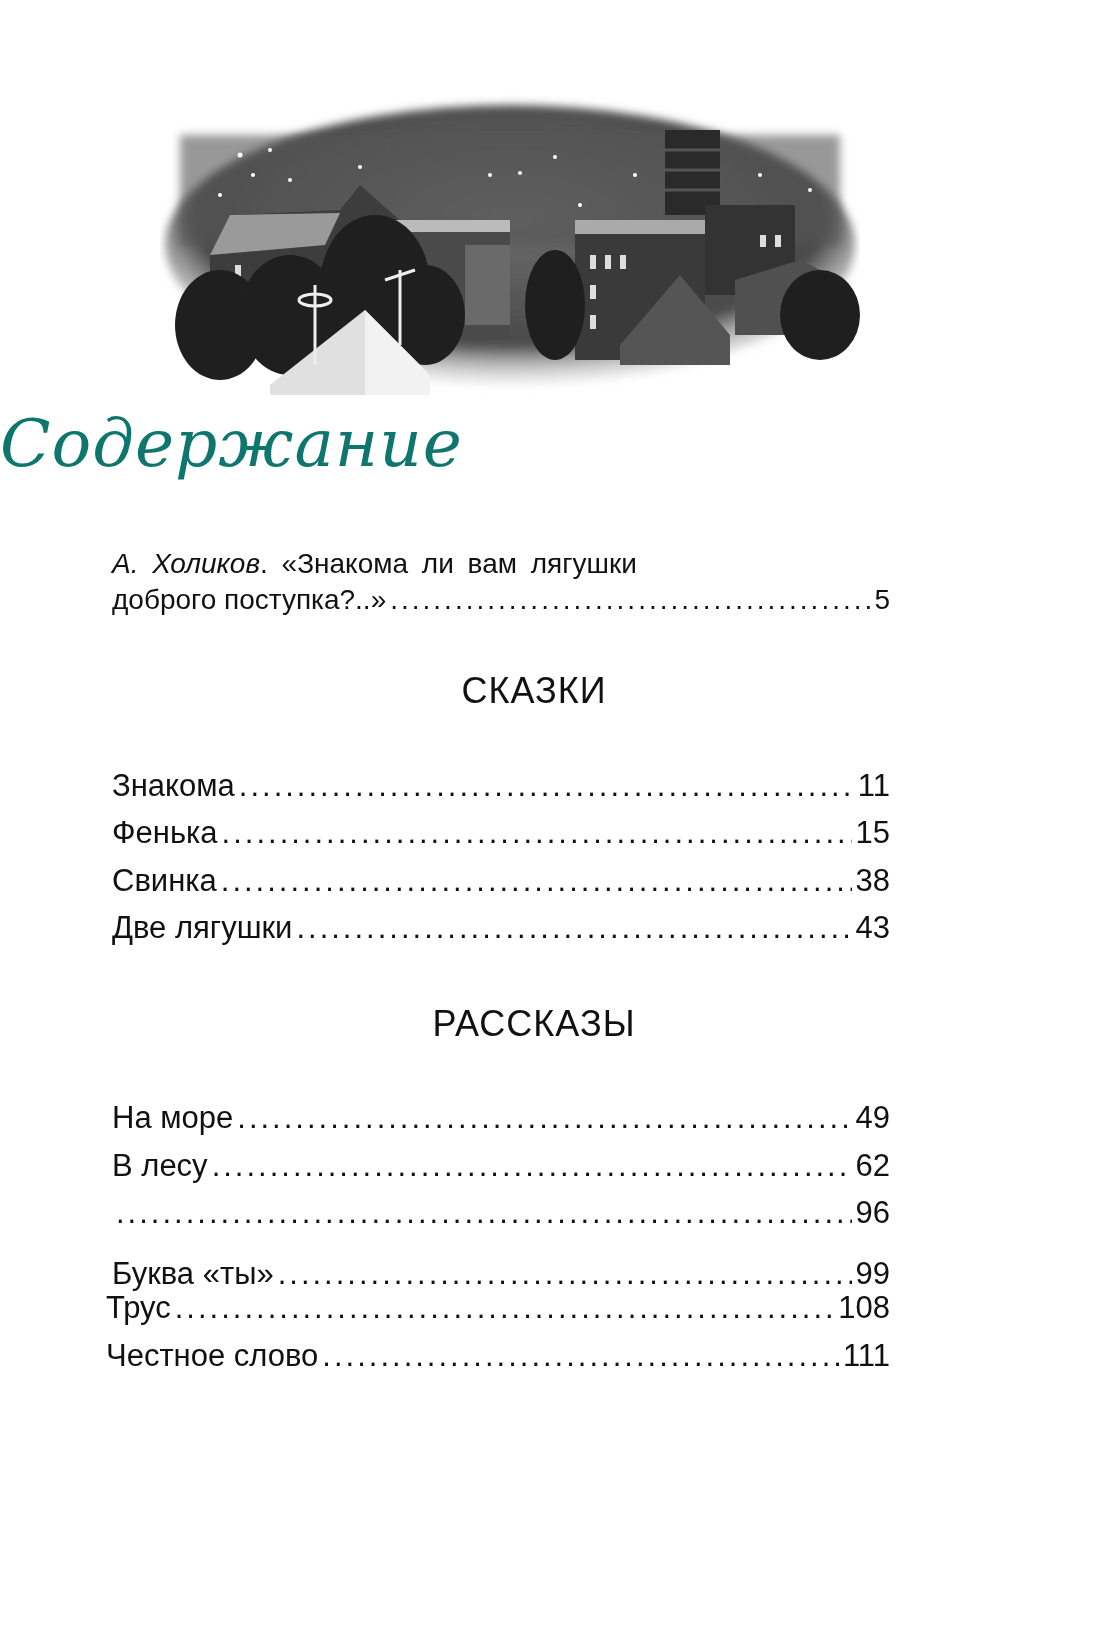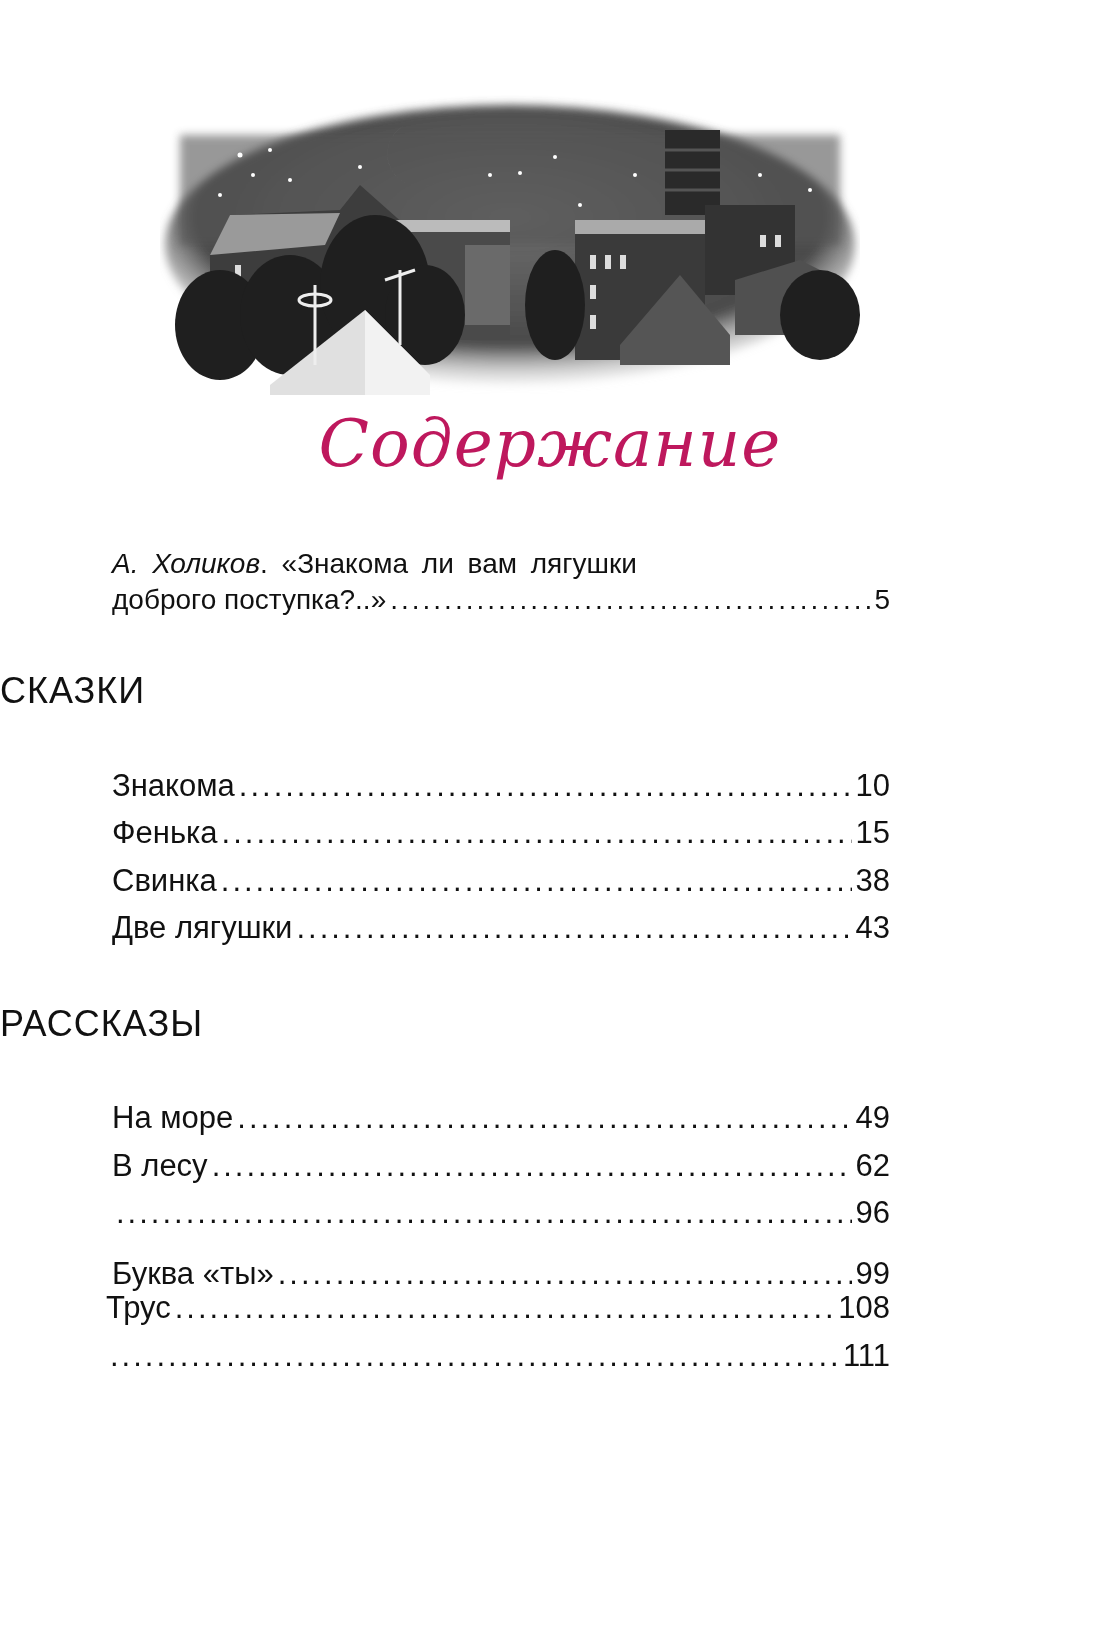--- a/index.html
+++ b/index.html
@@ -1,27 +1,27 @@
 <!DOCTYPE html>
 <html><head>
 <meta charset="utf-8">
 <style>
   html, body { margin: 0; padding: 0; background: #ffffff; }
   body { width: 1100px; height: 1650px; position: relative; overflow: hidden; color: #111; font-family: "Liberation Sans", sans-serif; }
   .illus { position: absolute; left: 160px; top: 95px; width: 700px; height: 300px; }
-  .title { position: absolute; left: 0; width: 1100px; top: 405px; text-align: center; font-family: "DejaVu Serif", serif; font-style: italic; font-size: 66px; letter-spacing: 1px; color: #be185d; }
+  .title { position: absolute; left: 0; width: 1100px; top: 405px; font-family: "DejaVu Serif", serif; font-style: italic; font-size: 66px; letter-spacing: 1px; color: #0f766e; }
   .entry { position: absolute; left: 112px; width: 778px; font-size: 31px; display: flex; align-items: flex-start; white-space: nowrap; transform-origin: left center; }
   .entry .lbl { flex: 0 0 auto; }
   .entry .dots { flex: 1 1 auto; overflow: hidden; margin: 0 4px; letter-spacing: 3px; }
   .entry .dots::before { content: "......................................................................................................................................................"; }
   .entry .pg { flex: 0 0 auto; }
   .intro1 { position: absolute; left: 112px; top: 548px; font-size: 28px; word-spacing: 6px; }
   .intro1 i { font-style: italic; }
   .intro2 { top: 584px; font-size: 28px; }
-  .section { position: absolute; left: 0; width: 1068px; text-align: left; font-size: 36px; letter-spacing: 1px; }
+  .section { position: absolute; left: 0; width: 1068px; text-align: center; font-size: 36px; letter-spacing: 1px; }
 </style>
 </head>
 <body>
 
 <svg class="illus" viewBox="0 0 700 300" xmlns="http://www.w3.org/2000/svg">
   <defs>
     <radialGradient id="sky" cx="50%" cy="40%" r="65%">
       <stop offset="0%" stop-color="#6e6e6e"></stop>
       <stop offset="70%" stop-color="#4a4a4a"></stop>
       <stop offset="100%" stop-color="#ffffff" stop-opacity="0"></stop>
@@ -110,21 +110,21 @@
   <span class="lbl">доброго поступка?..»</span>
   <span class="dots"></span>
   <span class="pg">5</span>
 </div>
 
 <div class="section" style="top:670px">СКАЗКИ</div>
 
 <div class="entry" style="top:768px">
   <span class="lbl">Знакома</span>
   <span class="dots"></span>
-  <span class="pg">10</span>
+  <span class="pg">11</span>
 </div>
 <div class="entry" style="top:815px">
   <span class="lbl">Фенька</span>
   <span class="dots"></span>
   <span class="pg">15</span>
 </div>
 <div class="entry" style="top:863px">
   <span class="lbl">Свинка</span>
   <span class="dots"></span>
   <span class="pg">38</span>
@@ -155,15 +155,16 @@
   <span class="lbl">Буква «ты»</span>
   <span class="dots"></span>
   <span class="pg">99</span>
 </div>
 <div class="entry" style="top:1290px; left:106px; width:784px">
   <span class="lbl">Трус</span>
   <span class="dots"></span>
   <span class="pg">108</span>
 </div>
 <div class="entry" style="top:1338px; left:106px; width:784px">
+  <span class="lbl">Честное слово</span>
   <span class="dots"></span>
   <span class="pg">111</span>
 </div>
 
 </body></html>

